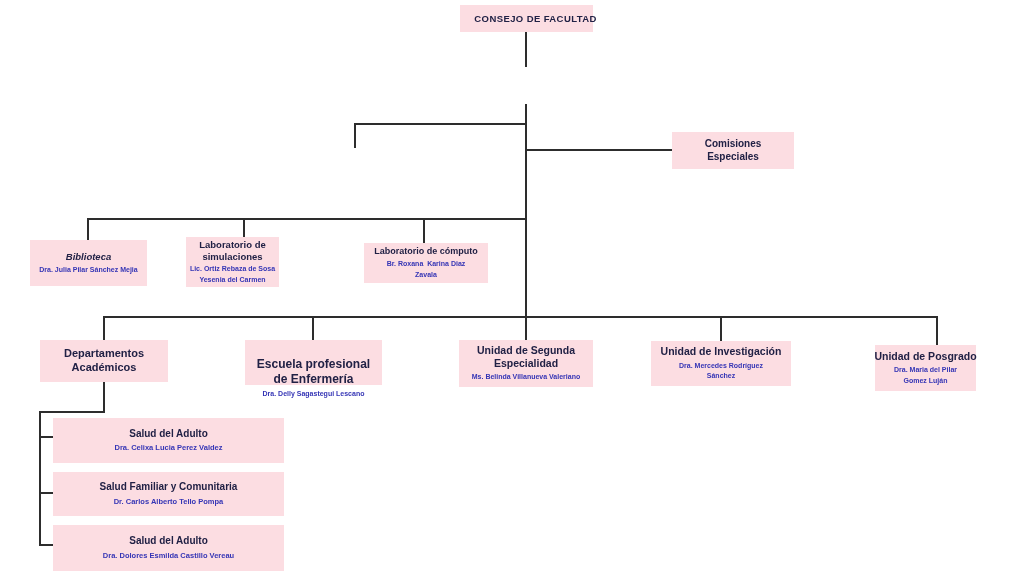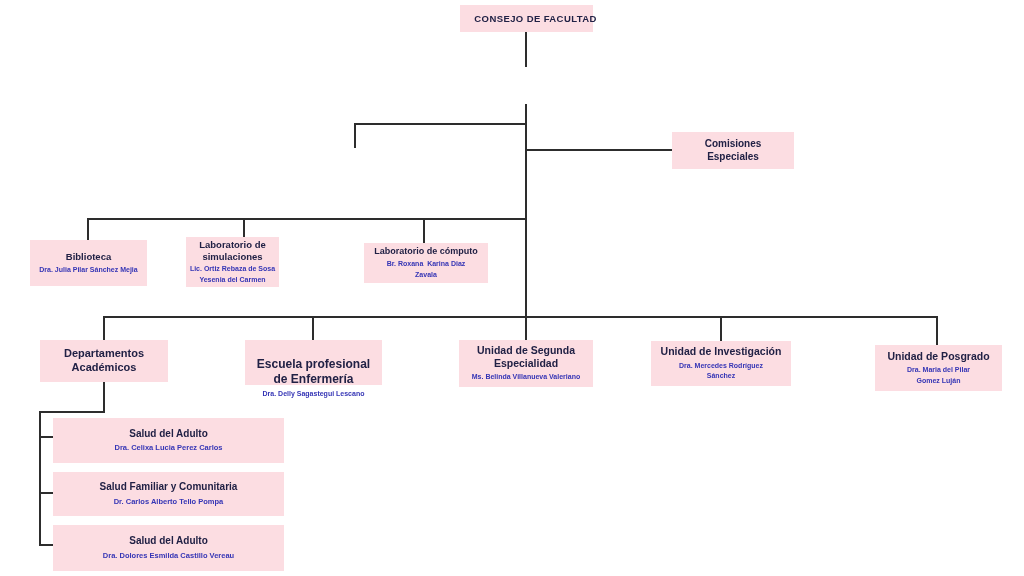--- a/index.html
+++ b/index.html
@@ -64,21 +64,21 @@
     <div class="line" style="left: 41px; top: 492px; width: 12px; height: 2px;"></div>
     <div class="line" style="left: 41px; top: 544px; width: 12px; height: 2px;"></div>
     <div class="node" style="left: 460px; top: 5px; width: 133px; height: 27px; padding-left: 18px;">
       <div class="node-title" style="font-size: 9.5px; letter-spacing: 0.4px;">CONSEJO DE FACULTAD</div>
     </div>
     <div class="node" style="left: 672px; top: 132px; width: 122px; height: 37px;">
       <div class="node-title" style="font-size: 10px;">Comisiones
 Especiales</div>
     </div>
     <div class="node" style="left: 30px; top: 240px; width: 117px; height: 46px;">
-      <div class="node-title" style="font-size: 9.5px;">Biblioteca</div>
+      <div class="node-title" style="font-size: 9.5px; font-style: italic;">Biblioteca</div>
       <div class="node-sub" style="font-size: 7px;">Dra. Julia Pilar Sánchez Mejia</div>
     </div>
     <div class="node" style="left: 186px; top: 237px; width: 93px; height: 50px;">
       <div class="node-title" style="font-size: 9.5px;">Laboratorio de
 simulaciones</div>
       <div class="node-sub" style="font-size: 7px;">Lic. Ortiz Rebaza de Sosa
 Yesenia del Carmen</div>
     </div>
     <div class="node" style="left: 364px; top: 243px; width: 124px; height: 40px;">
       <div class="node-title" style="font-size: 9px;">Laboratorio de cómputo</div>
@@ -97,28 +97,28 @@
     <div class="node" style="left: 459px; top: 340px; width: 134px; height: 47px;">
       <div class="node-title" style="font-size: 10.5px;">Unidad de Segunda
 Especialidad</div>
       <div class="node-sub" style="font-size: 7px;">Ms. Belinda Villanueva Valeriano</div>
     </div>
     <div class="node" style="left: 651px; top: 341px; width: 140px; height: 45px;">
       <div class="node-title" style="font-size: 10.5px;">Unidad de Investigación</div>
       <div class="node-sub" style="font-size: 7px;">Dra. Mercedes Rodríguez
 Sánchez</div>
     </div>
-    <div class="node" style="left: 875px; top: 345px; width: 127px; height: 46px;">
+    <div class="node" style="left: 875px; top: 345px; width: 101px; height: 46px;">
       <div class="node-title" style="font-size: 10.5px;">Unidad de Posgrado</div>
       <div class="node-sub" style="font-size: 7px;">Dra. Maria del Pilar
 Gomez Luján</div>
     </div>
     <div class="node" style="left: 53px; top: 418px; width: 231px; height: 45px;">
       <div class="node-title" style="font-size: 10px;">Salud del Adulto</div>
-      <div class="node-sub" style="font-size: 7.5px;">Dra. Celixa Lucia Perez Carlos</div>
+      <div class="node-sub" style="font-size: 7.5px;">Dra. Celixa Lucia Perez Valdez</div>
     </div>
     <div class="node" style="left: 53px; top: 472px; width: 231px; height: 44px;">
       <div class="node-title" style="font-size: 10px;">Salud Familiar y Comunitaria</div>
       <div class="node-sub" style="font-size: 7.5px;">Dr. Carlos Alberto Tello Pompa</div>
     </div>
     <div class="node" style="left: 53px; top: 525px; width: 231px; height: 46px;">
       <div class="node-title" style="font-size: 10px;">Salud del Adulto</div>
       <div class="node-sub" style="font-size: 7.5px;">Dra. Dolores Esmilda Castillo Vereau</div>
     </div>
   </div>

